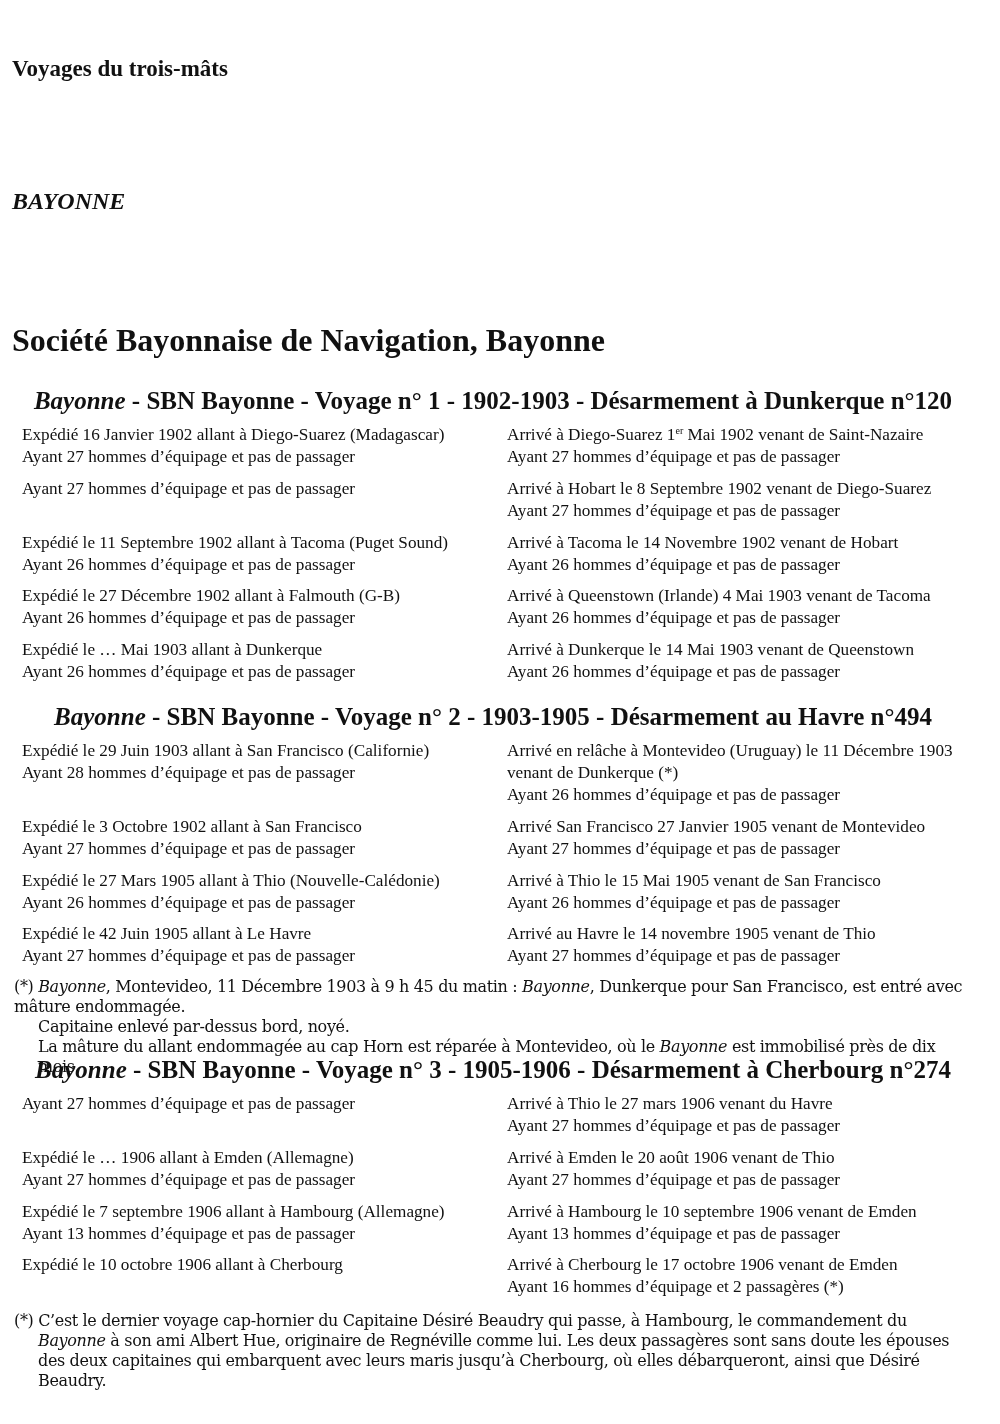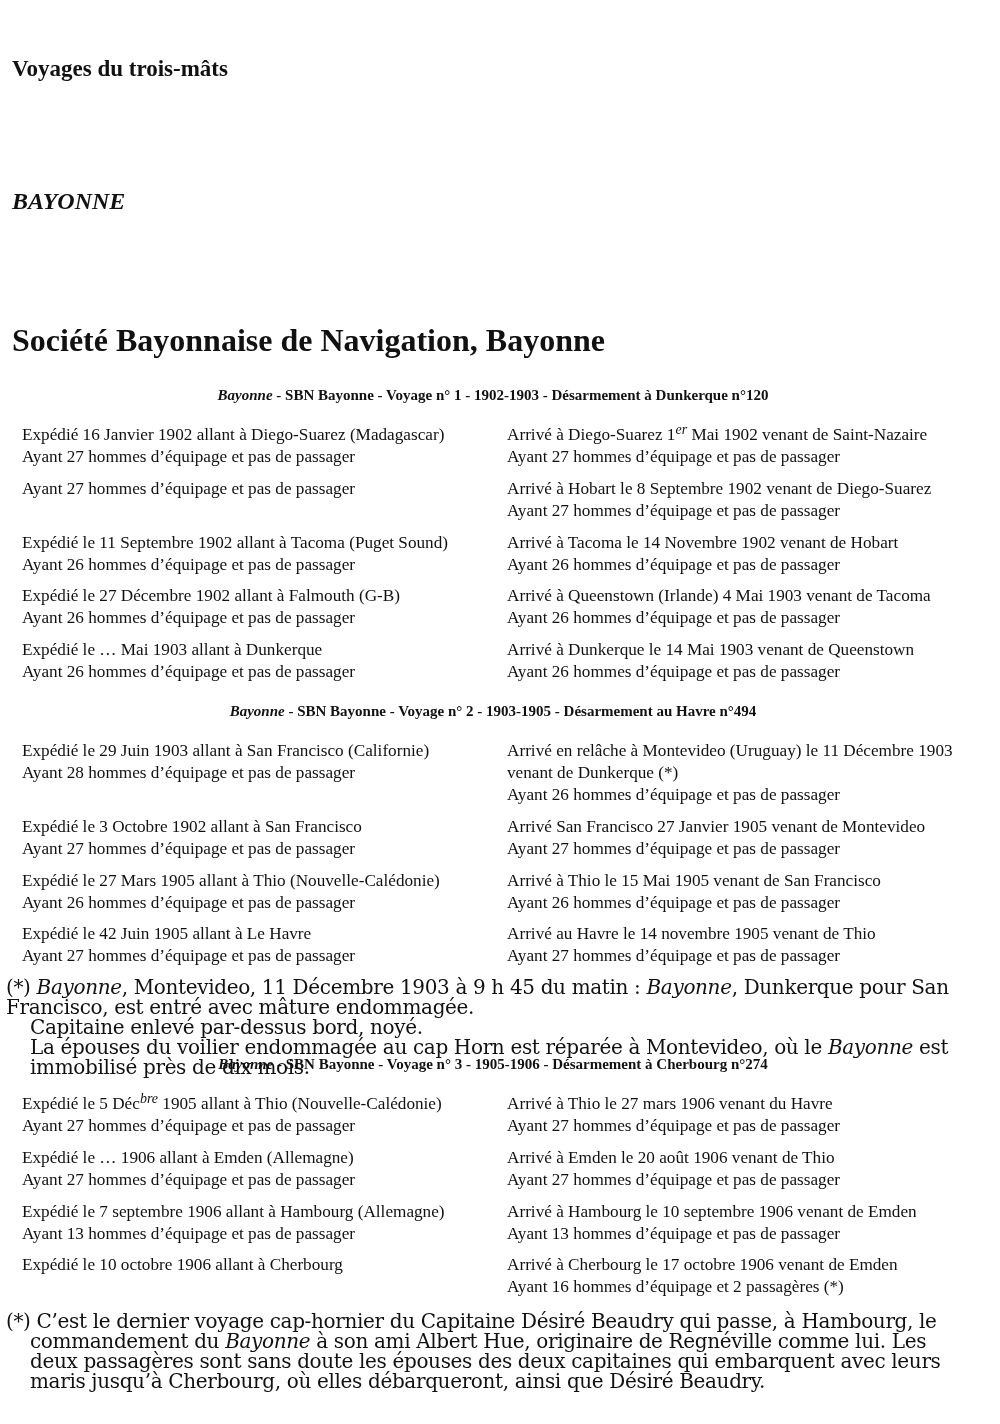--- a/index.html
+++ b/index.html
@@ -2,29 +2,29 @@
 <html><head>
   <meta charset="utf-8">
   <style>
     html, body { margin: 0; padding: 0; background: #ffffff; }
     body { width: 1000px; height: 1424px; position: relative; overflow: hidden; color: #111111;
            font-family: "Liberation Serif", "DejaVu Serif", serif; }
     .title { position: absolute; left: 0; width: 1000px; text-align: left; font-weight: bold; margin: 12px; }
     .t1 { top: 44px; font-size: 23px; }
     .t2 { top: 176px; font-size: 24px; font-style: italic; }
     .t3 { top: 310px; font-size: 32px; }
-    .voyage-head { position: absolute; left: 0; width: 986px; text-align: center; font-weight: bold; font-size: 15px; margin: 0; }
+    .voyage-head { position: absolute; left: 0; width: 986px; text-align: center; font-weight: bold; font-size: 25px; margin: 0; }
     .voyage-head i { font-weight: bold; }
     .row { position: absolute; left: 22px; width: 960px; font-size: 17.2px; line-height: 22px; }
     .col-l { position: absolute; left: 0; top: 0; width: 480px; }
     .col-r { position: absolute; left: 485px; top: 0; width: 480px; }
     .line { display: block; white-space: nowrap; }
     .wrap { white-space: normal; }
-    sup { font-size: 14px; line-height: 0; vertical-align: 6px; font-style: italic; }
-    .note { position: absolute; left: 6px; width: 950px; font-size: 20px; line-height: 20px;
+    sup { font-size: 10px; line-height: 0; vertical-align: 6px; }
+    .note { position: absolute; left: 14px; width: 950px; font-size: 16px; line-height: 20px;
             font-family: "DejaVu Serif", "Liberation Serif", serif; letter-spacing: -0.35px; }
     .note .ind { display: block; padding-left: 24px; }
     .note .first { display: block; }
     .note .hang { display: block; padding-left: 24px; text-indent: -24px; }
   </style>
 </head>
 <body>
 
 <h1 class="title t1">Voyages du trois-mâts</h1>
 <h2 class="title t2">BAYONNE</h2>
@@ -128,28 +128,27 @@
   </div>
   <div class="col-r">
     <span class="line">Arrivé au Havre le 14 novembre 1905 venant de Thio</span>
     <span class="line">Ayant 27 hommes d’équipage et pas de passager</span>
   </div>
 </div>
 
 <div class="note" style="top:977px">
   <span class="first"><span>(*) </span><i>Bayonne</i><span>, Montevideo, 11 Décembre 1903 à 9 h 45 du matin : </span><i>Bayonne</i><span>, Dunkerque pour San Francisco, est entré avec mâture endommagée.</span></span>
   <span class="ind">Capitaine enlevé par-dessus bord, noyé.</span>
-  <span class="ind"><span>La épouses du voilier endommagée au cap Horn est réparée à Montevideo, où le </span><i>Bayonne</i><span> est immobilisé près de dix mois.</span></span>
+  <span class="ind"><span>La mâture du allant endommagée au cap Horn est réparée à Montevideo, où le </span><i>Bayonne</i><span> est immobilisé près de dix mois.</span></span>
 </div>
 
 <h3 class="voyage-head" style="top:1056px"><i>Bayonne</i><span> - SBN Bayonne - Voyage n° 3 - 1905-1906 - Désarmement à Cherbourg n°274</span></h3>
 
 <div class="row" style="top:1093px">
   <div class="col-l">
-    <span class="line"><span>Expédié le 5 Déc</span><sup>bre</sup><span> 1905 allant à Thio (Nouvelle-Calédonie)</span></span>
     <span class="line">Ayant 27 hommes d’équipage et pas de passager</span>
   </div>
   <div class="col-r">
     <span class="line">Arrivé à Thio le 27 mars 1906 venant du Havre</span>
     <span class="line">Ayant 27 hommes d’équipage et pas de passager</span>
   </div>
 </div>
 
 <div class="row" style="top:1147px">
   <div class="col-l">

